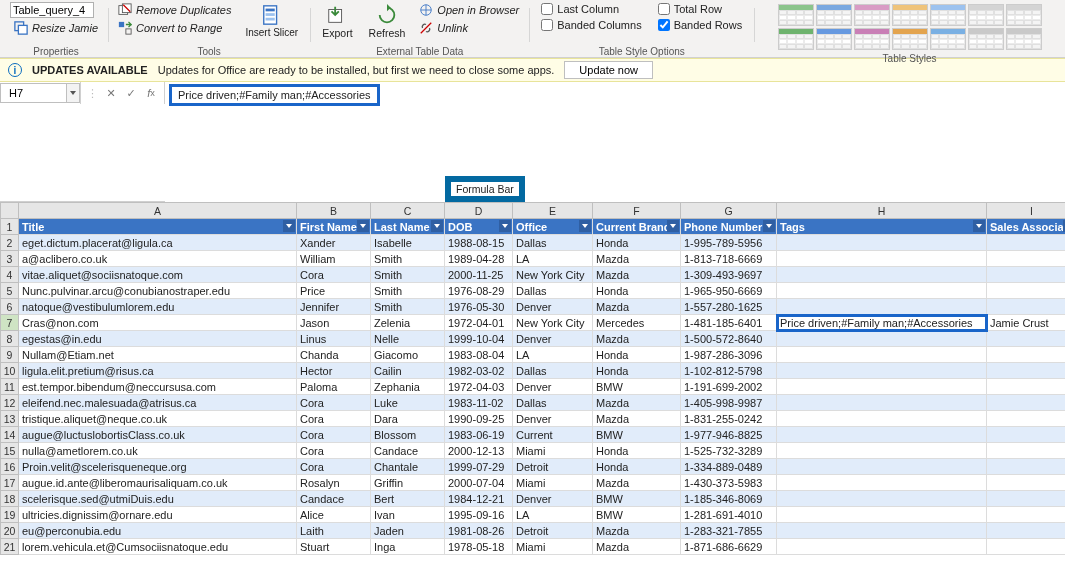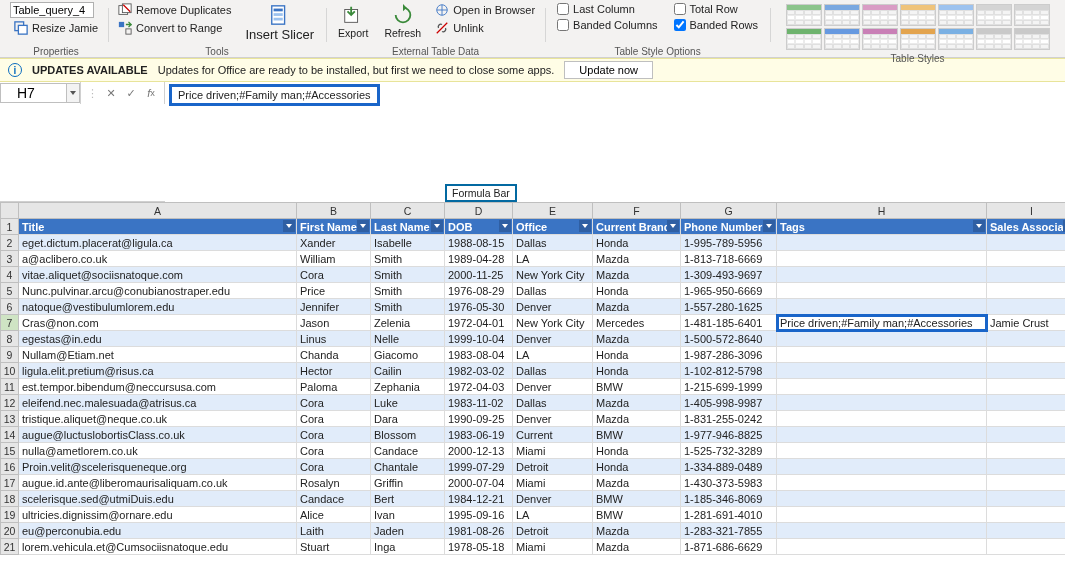--- a/index.html
+++ b/index.html
@@ -50,20 +50,21 @@
     flex-direction: column;
     gap: 2px;
   }
   .ribbon-btn {
     display: flex;
     align-items: center;
     gap: 4px;
     padding: 1px 4px;
     cursor: pointer;
     white-space: nowrap;
+    font-style: italic;
   }
   .ribbon-bigbtn {
     display: flex;
     flex-direction: column;
     align-items: center;
     padding: 2px 6px;
     cursor: pointer;
     min-width: 38px;
   }
   .ribbon-bigbtn .big-icon { width: 22px; height: 22px; margin-bottom: 1px; }
@@ -150,22 +151,22 @@
     display: flex;
     align-items: center;
     height: 22px;
     border-right: 1px solid #d0d0d0;
   }
   .name-box {
     width: 66px;
     height: 20px;
     border: 1px solid #bfbfbf;
     border-right: none;
-    padding: 0 16px;
-    font-size: 14px;
+    padding: 0 8px;
+    font-size: 11px;
     background: #fff;
   }
   .name-dd {
     width: 14px; height: 20px;
     border: 1px solid #bfbfbf;
     background: #f3f3f3;
     display: flex; align-items: center; justify-content: center;
     cursor: pointer;
   }
   .fbar-btns {
@@ -189,21 +190,21 @@
     left: 4px; top: 2px;
     border: 3px solid #1965c9;
     padding: 2px 6px;
     min-width: 200px;
     font-size: 11px;
   }
   .formula-bar-hint {
     position: absolute;
     left: 280px;
     bottom: 0;
-    border: 2px solid #0369a1;
+    border: 6px solid #0369a1;
     background: #fff;
     padding: 1px 5px;
     font-size: 10.5px;
   }
 
   
   .grid-wrap {
     position: relative;
     overflow: hidden;
   }
@@ -322,21 +323,21 @@
       </div>
       <div class="ribbon-bigbtn">
         <span class="big-icon">
           <svg viewBox="0 0 24 24">
               <rect x="3" y="2" width="14" height="20" fill="#fff" stroke="#3a74c4" stroke-width="1.5"></rect>
               <rect x="5" y="5" width="10" height="3" fill="#3a74c4"></rect>
               <rect x="5" y="10" width="10" height="3" fill="#9cc2ef"></rect>
               <rect x="5" y="15" width="10" height="3" fill="#9cc2ef"></rect>
             </svg>
         </span>
-        <span style="font-size:13px;text-align:center;">Insert Slicer</span>
+        <span style="font-size:10px;text-align:center;">Insert Slicer</span>
       </div>
     </div>
     <div class="ribbon-label">Tools</div>
   </div>
 
   <div class="ribbon-group">
     <div class="ribbon-body">
       <div class="ribbon-bigbtn">
         <span class="big-icon">
           <svg viewBox="0 0 24 24">
@@ -835,21 +836,21 @@
           <td class="cell"></td>
         </tr>
         <tr class="datarow nob">
           <td class="rownum">11</td>
           <td class="cell">est.tempor.bibendum@neccursusa.com</td>
           <td class="cell">Paloma</td>
           <td class="cell">Zephania</td>
           <td class="cell">1972-04-03</td>
           <td class="cell">Denver</td>
           <td class="cell">BMW</td>
-          <td class="cell">1-215-699-1999</td>
+          <td class="cell">1-191-699-2002</td>
           <td class="cell"></td>
           <td class="cell"></td>
         </tr>
         <tr class="datarow band">
           <td class="rownum">12</td>
           <td class="cell">eleifend.nec.malesuada@atrisus.ca</td>
           <td class="cell">Cora</td>
           <td class="cell">Luke</td>
           <td class="cell">1983-11-02</td>
           <td class="cell">Dallas</td>

